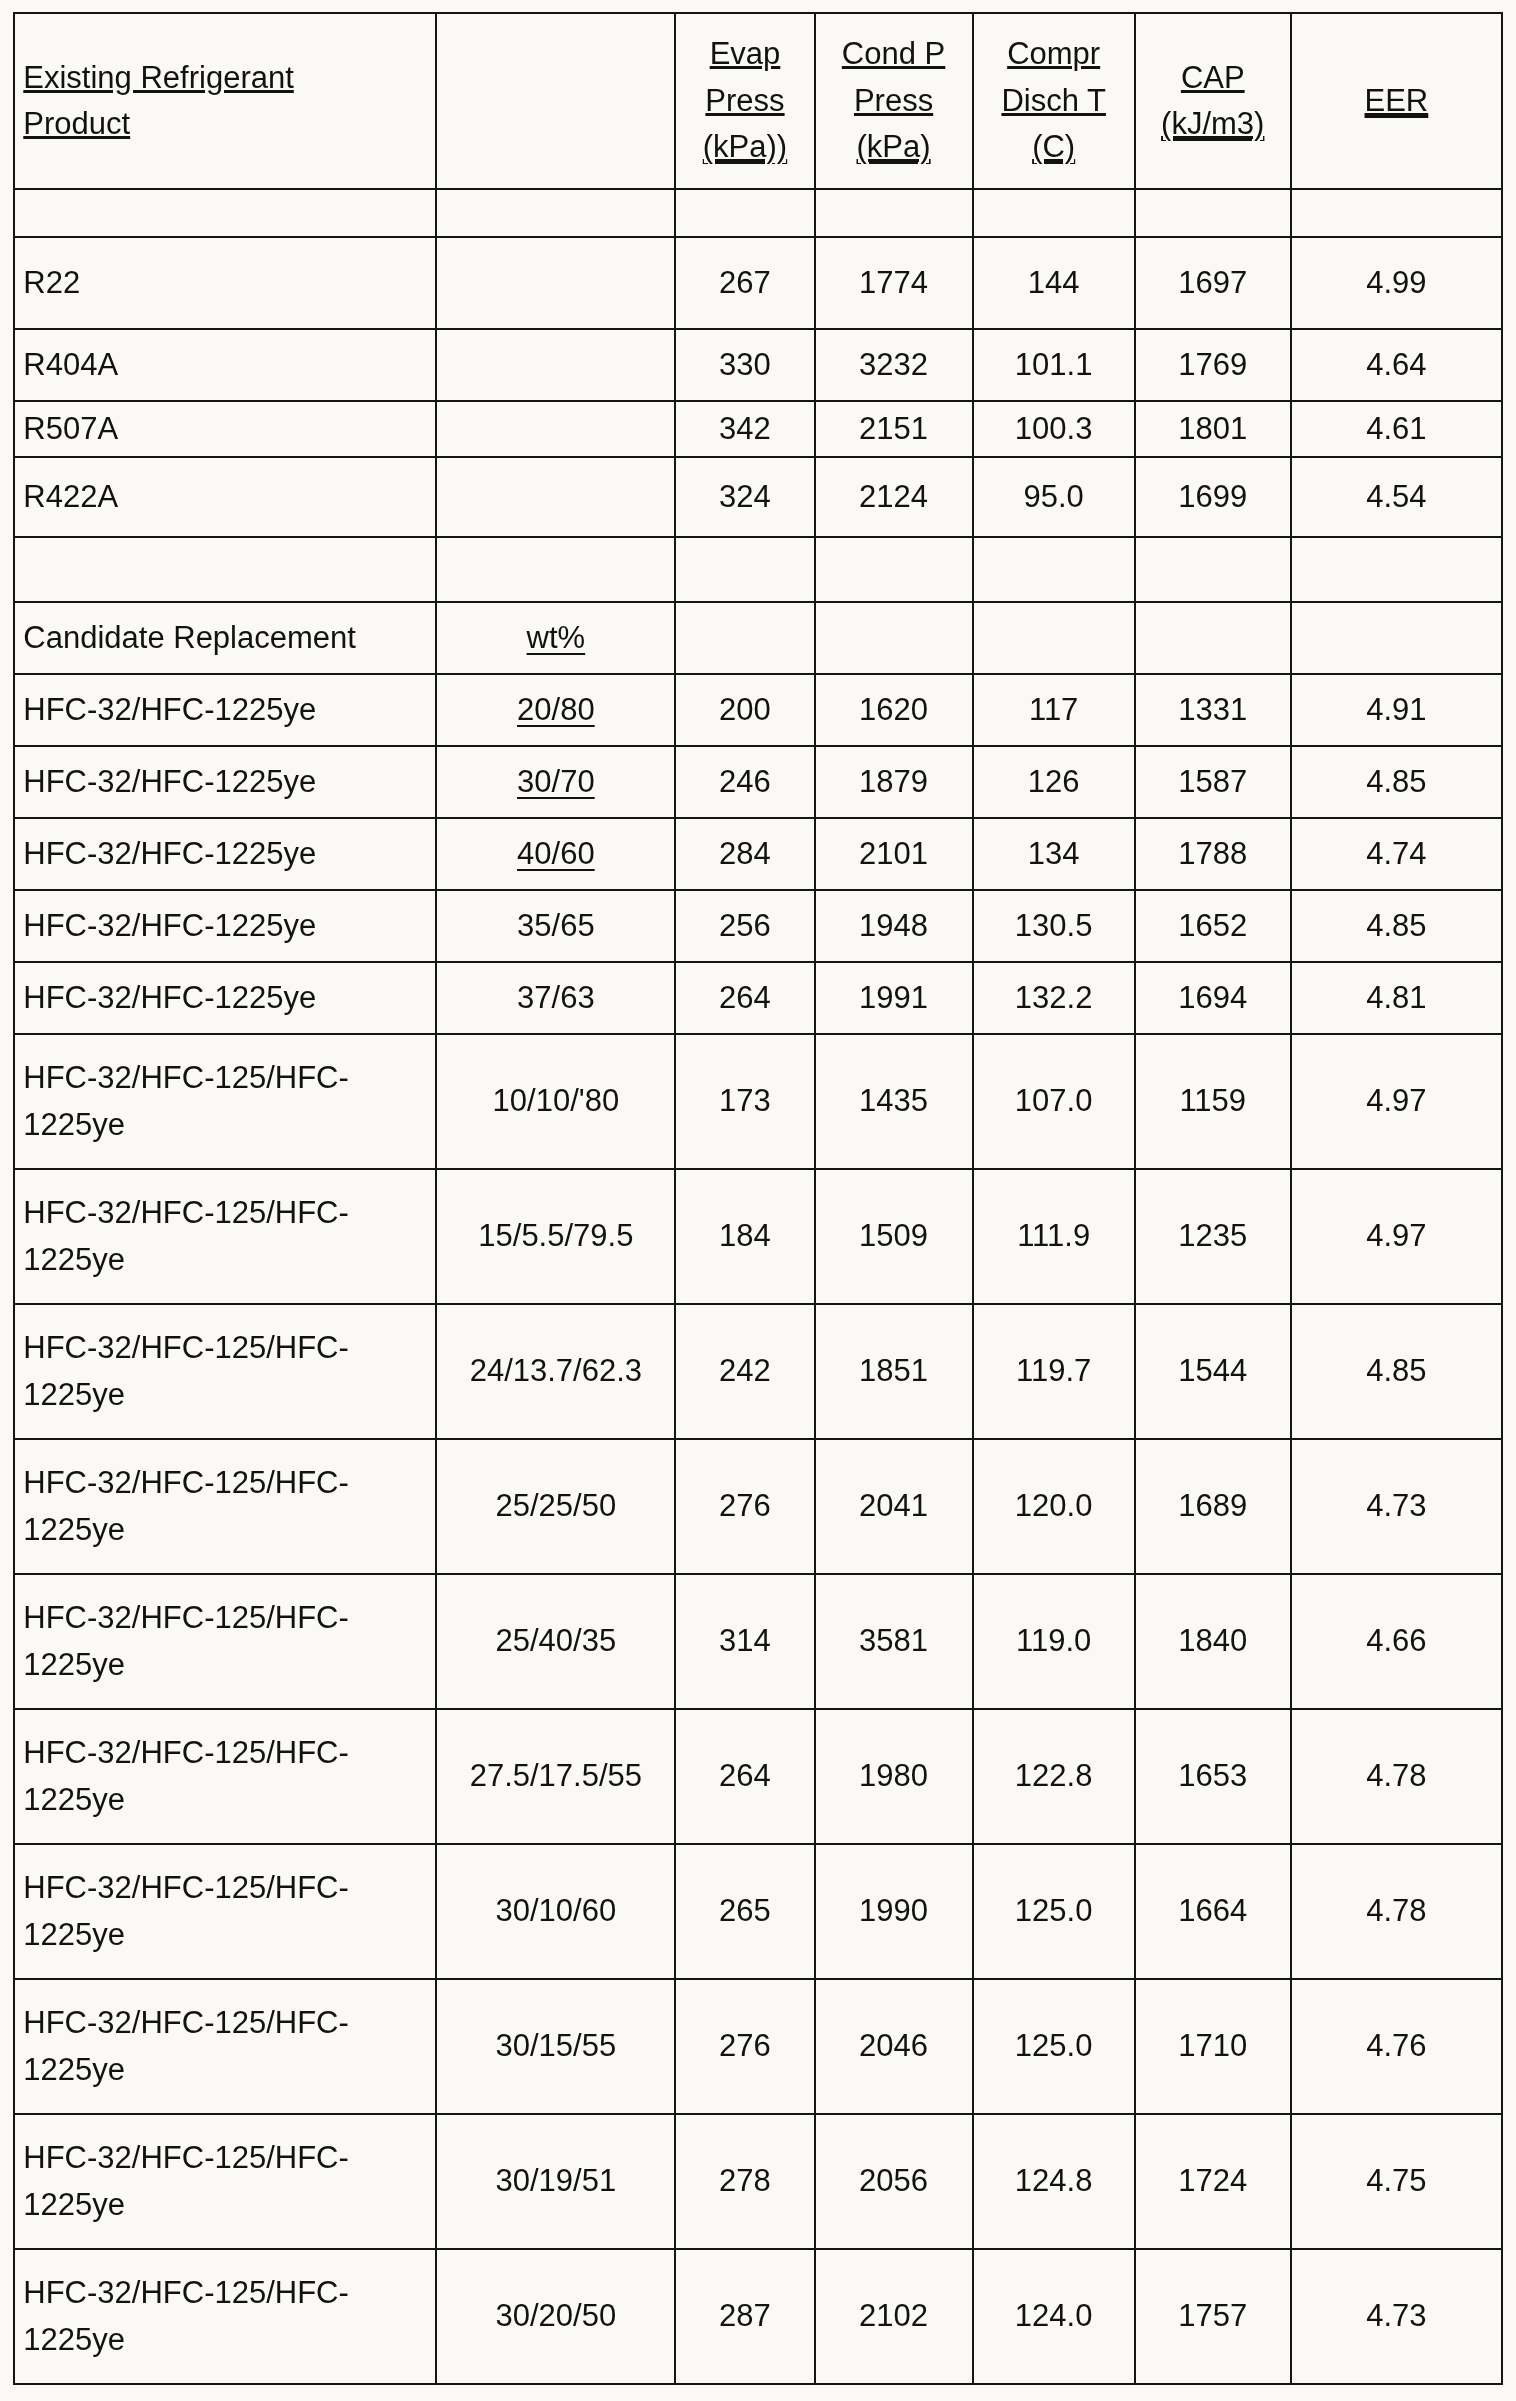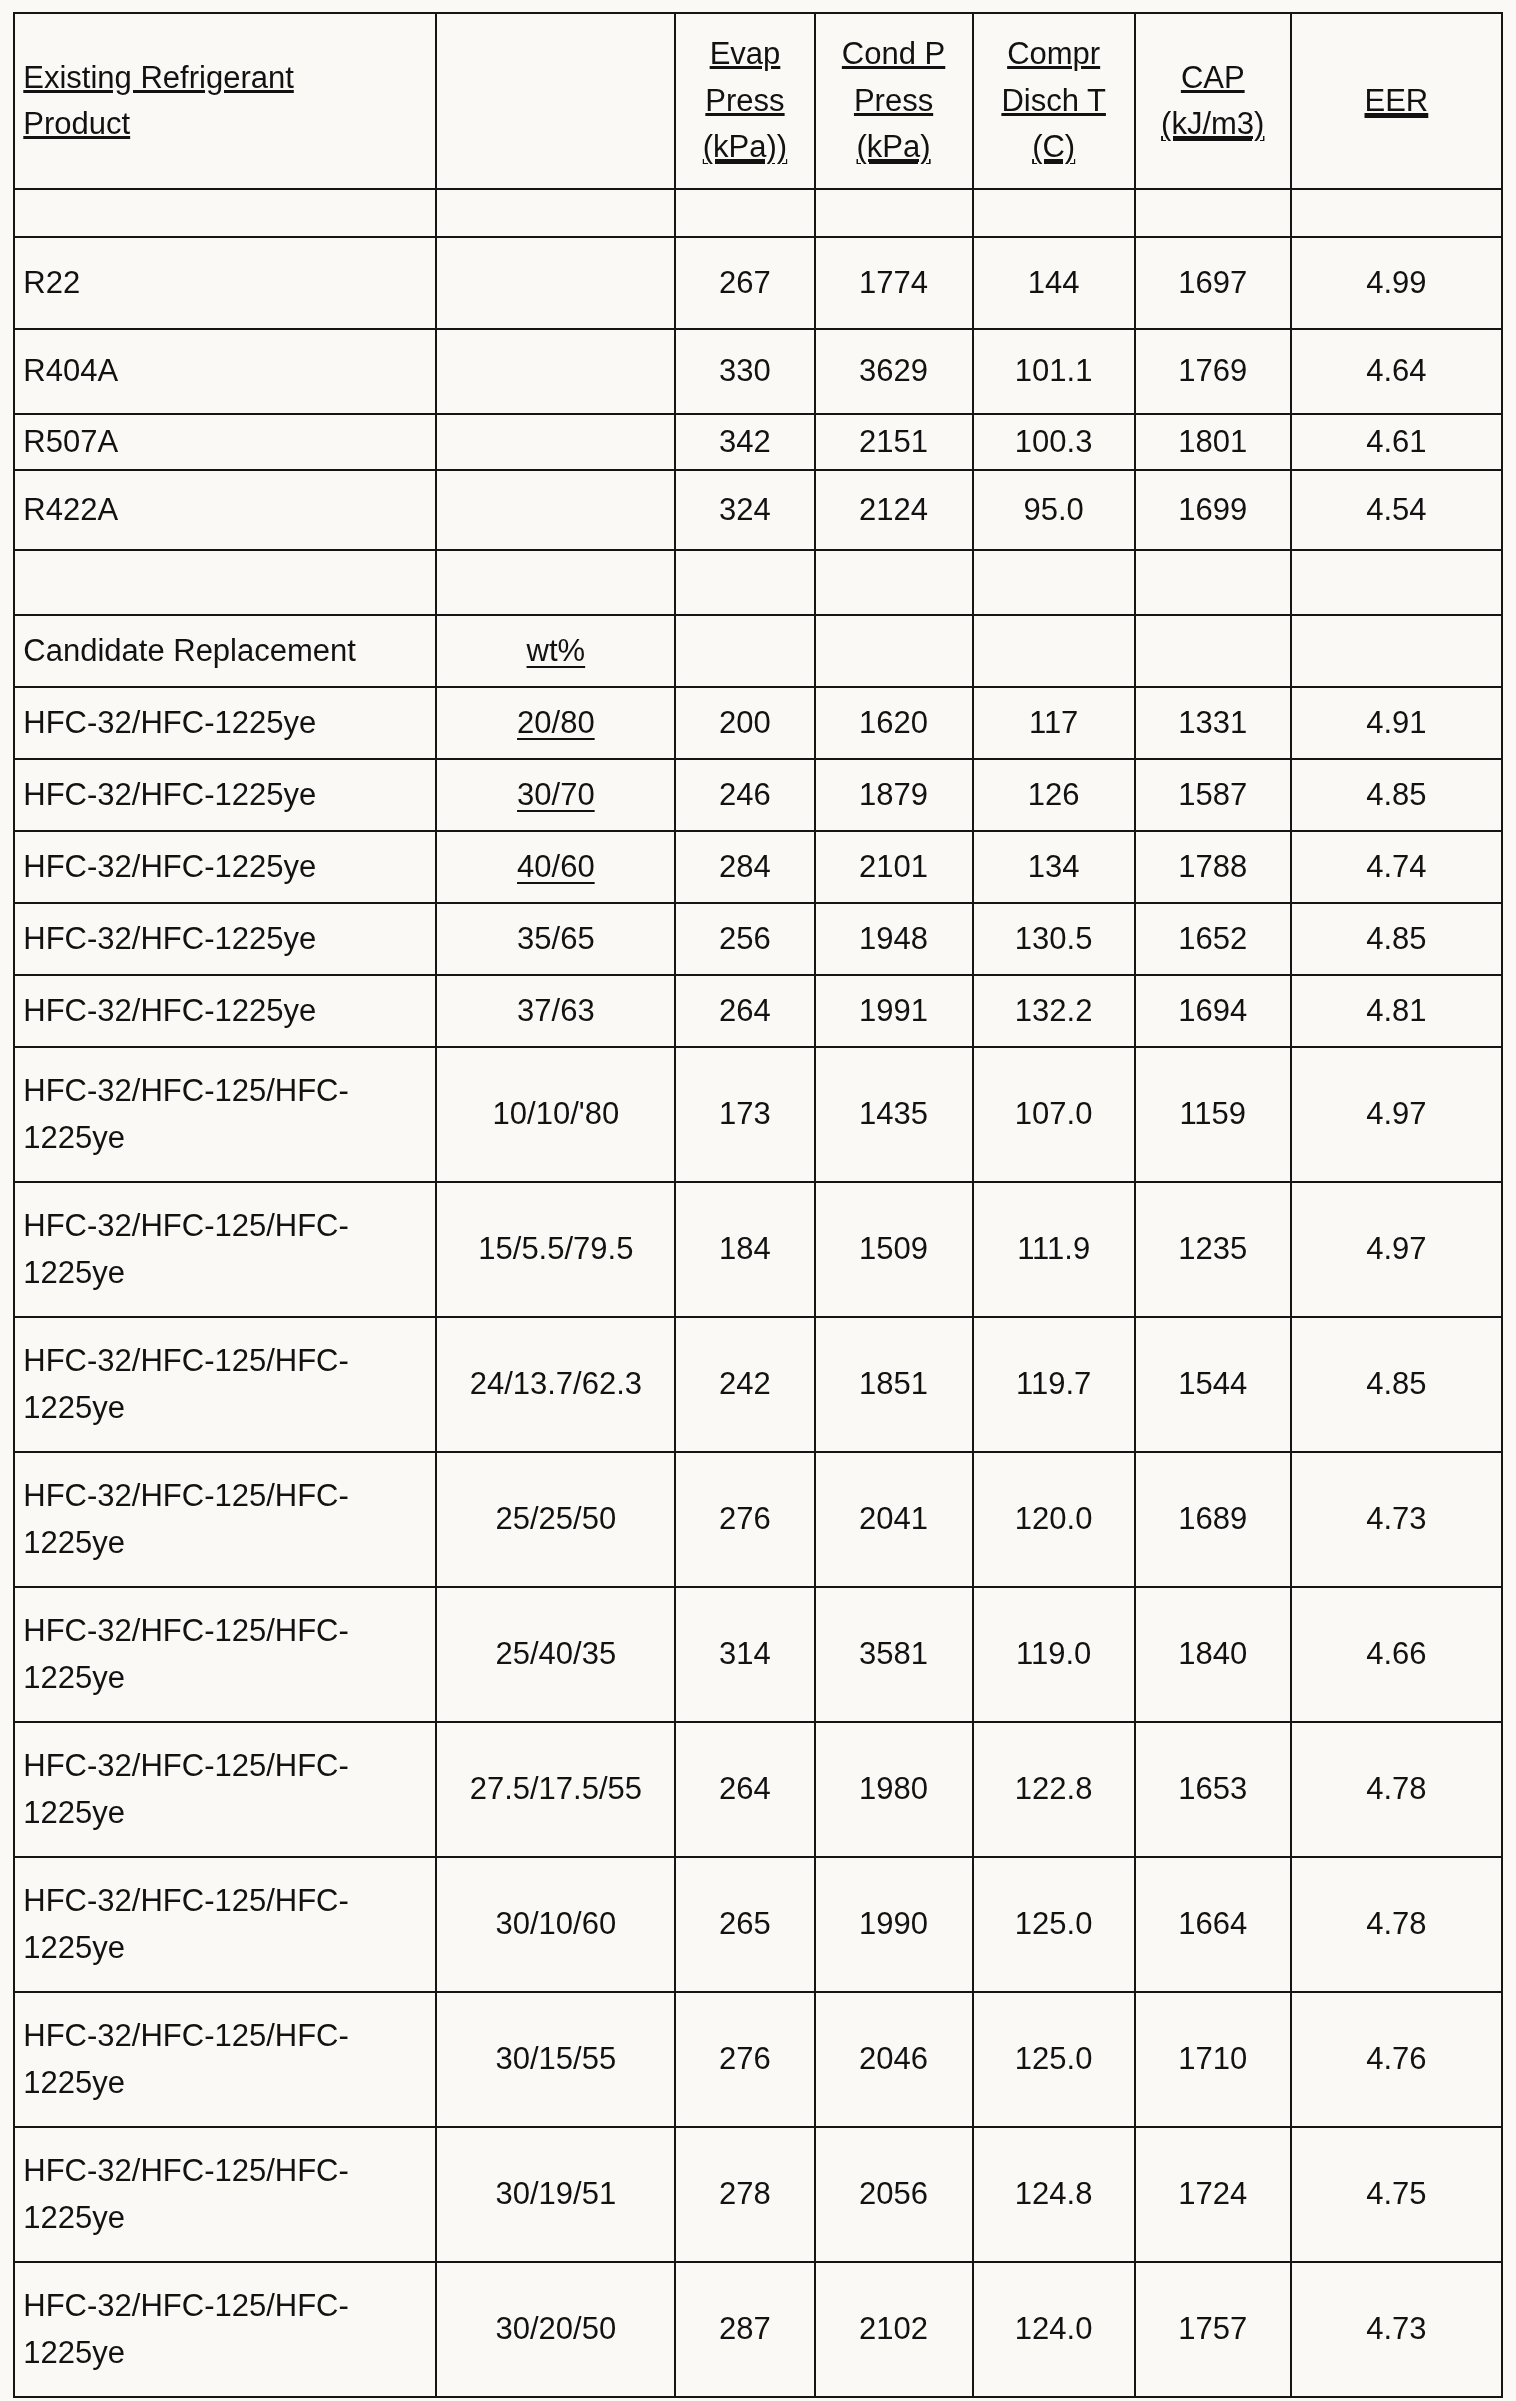--- a/index.html
+++ b/index.html
@@ -108,30 +108,30 @@
         <td class="c-center">
           <div class="line">144</div>
         </td>
         <td class="c-center">
           <div class="line">1697</div>
         </td>
         <td class="c-center">
           <div class="line">4.99</div>
         </td>
       </tr>
-      <tr style="height: 85px;">
+      <tr style="height: 72px;">
         <td class="c-left">
           <div class="line">R404A</div>
         </td>
         <td class="c-center"></td>
         <td class="c-center">
           <div class="line">330</div>
         </td>
         <td class="c-center">
-          <div class="line">3629</div>
+          <div class="line">3232</div>
         </td>
         <td class="c-center">
           <div class="line">101.1</div>
         </td>
         <td class="c-center">
           <div class="line">1769</div>
         </td>
         <td class="c-center">
           <div class="line">4.64</div>
         </td>

